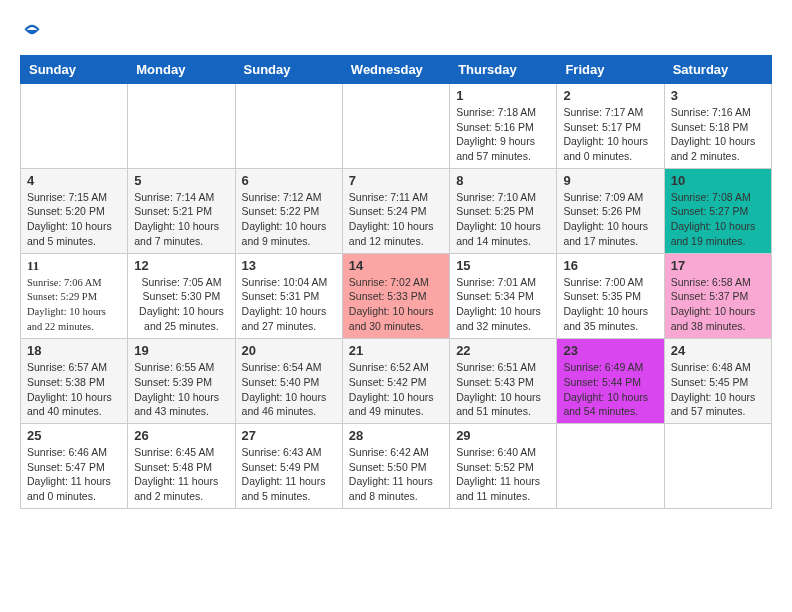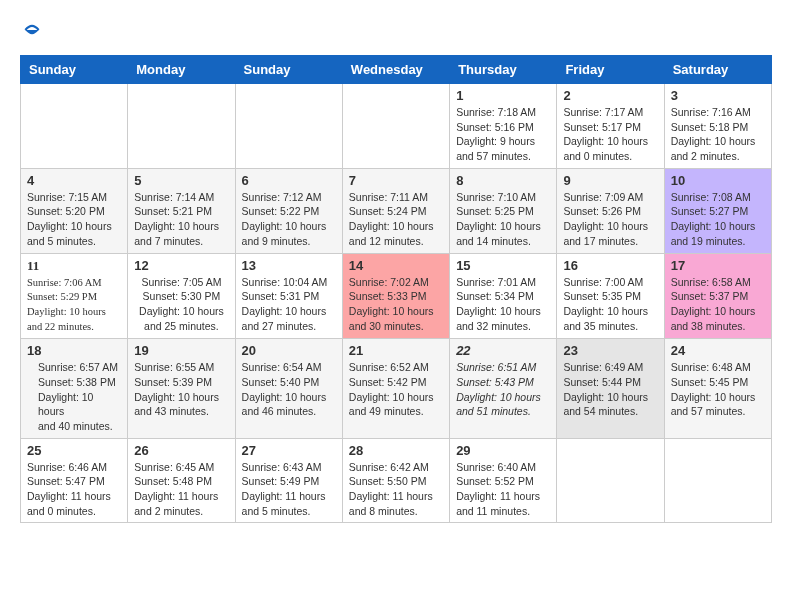--- a/index.html
+++ b/index.html
@@ -184,21 +184,21 @@
 Daylight: 10 hours
 and 14 minutes.</div>
         </td>
         <td style="background-color: rgb(245, 245, 245);">
           <div class="day-number">9</div>
           <div class="day-info" style="white-space: pre-line;">Sunrise: 7:09 AM
 Sunset: 5:26 PM
 Daylight: 10 hours
 and 17 minutes.</div>
         </td>
-        <td style="background-color: #c4b5fd;">
+        <td style="background-color: #14b8a6;">
           <div class="day-number">10</div>
           <div class="day-info" style="white-space: pre-line;">Sunrise: 7:08 AM
 Sunset: 5:27 PM
 Daylight: 10 hours
 and 19 minutes.</div>
         </td>
       </tr>
       <tr>
         <td style="background-color: rgb(255, 255, 255); font-family: Liberation Serif, serif;">
           <div class="day-number">11</div>
@@ -246,21 +246,21 @@
           <div class="day-number">17</div>
           <div class="day-info" style="white-space: pre-line;">Sunrise: 6:58 AM
 Sunset: 5:37 PM
 Daylight: 10 hours
 and 38 minutes.</div>
         </td>
       </tr>
       <tr>
         <td style="background-color: rgb(245, 245, 245);">
           <div class="day-number">18</div>
-          <div class="day-info" style="white-space: pre-line; margin-left: 11px;">Sunrise: 6:57 AM
+          <div class="day-info" style="white-space: pre-line;">Sunrise: 6:57 AM
 Sunset: 5:38 PM
 Daylight: 10 hours
 and 40 minutes.</div>
         </td>
         <td style="background-color: rgb(245, 245, 245);">
           <div class="day-number">19</div>
           <div class="day-info" style="white-space: pre-line;">Sunrise: 6:55 AM
 Sunset: 5:39 PM
 Daylight: 10 hours
 and 43 minutes.</div>
@@ -272,28 +272,28 @@
 Daylight: 10 hours
 and 46 minutes.</div>
         </td>
         <td style="background-color: rgb(245, 245, 245);">
           <div class="day-number">21</div>
           <div class="day-info" style="white-space: pre-line;">Sunrise: 6:52 AM
 Sunset: 5:42 PM
 Daylight: 10 hours
 and 49 minutes.</div>
         </td>
-        <td style="background-color: rgb(245, 245, 245); font-style: italic;">
+        <td style="background-color: rgb(245, 245, 245);">
           <div class="day-number">22</div>
           <div class="day-info" style="white-space: pre-line;">Sunrise: 6:51 AM
 Sunset: 5:43 PM
 Daylight: 10 hours
 and 51 minutes.</div>
         </td>
-        <td style="background-color: #e5e5e5;">
+        <td style="background-color: #d946ef;">
           <div class="day-number">23</div>
           <div class="day-info" style="white-space: pre-line;">Sunrise: 6:49 AM
 Sunset: 5:44 PM
 Daylight: 10 hours
 and 54 minutes.</div>
         </td>
         <td style="background-color: rgb(245, 245, 245);">
           <div class="day-number">24</div>
           <div class="day-info" style="white-space: pre-line;">Sunrise: 6:48 AM
 Sunset: 5:45 PM

